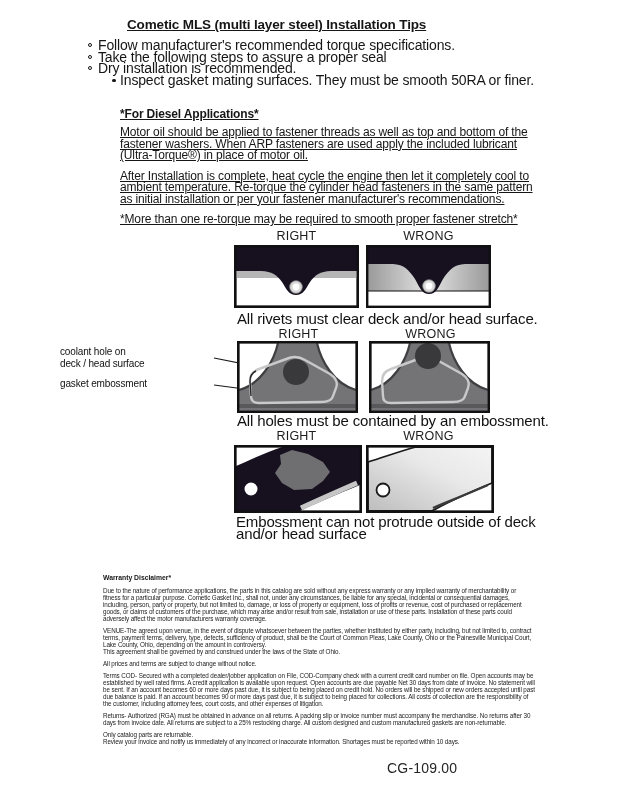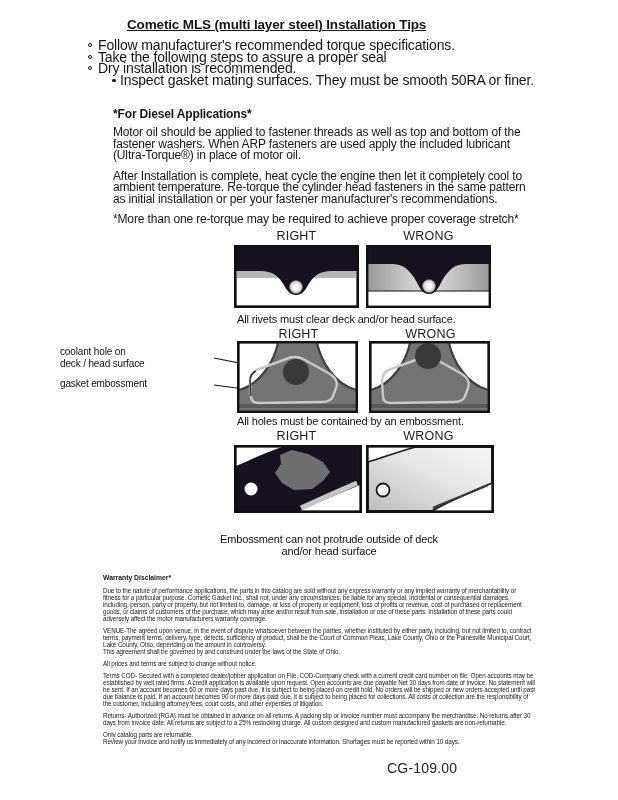--- a/index.html
+++ b/index.html
@@ -35,34 +35,34 @@
     border: 1px solid #161616; border-radius: 50%;
     background: #fff;
   }
   .bullet-list li.sub { padding-left: 32px; }
   .bullet-list li.sub .marker {
     left: 24px; top: 4px;
     width: 3.5px; height: 3.5px;
     background: #161616; border: none;
   }
 
-  .diesel { margin-left: 25px; margin-top: 21px; width: 428px; }
+  .diesel { margin-left: 32px; margin-top: 21px; width: 428px; text-decoration: underline; }
   .diesel h2 { font-size: 12px; font-weight: 700; margin-bottom: 6px; }
   .diesel p { font-size: 12px; line-height: 11.5px; margin-bottom: 9px; }
 
   
   .diagrams { position: absolute; top: 228px; left: 0; width: 612px; height: 330px; }
   .diagrams .rw-label {
     position: absolute; width: 125px; text-align: center;
     font-size: 12.5px; color: #1c1c1c; letter-spacing: 0.2px;
   }
   .diagrams .dimg { position: absolute; display: block; }
   .diagrams .caption {
-    position: absolute; font-size: 11px; line-height: 12px;
-    color: #111; white-space: pre-line; text-align: center;
+    position: absolute; font-size: 15px; line-height: 12px;
+    color: #111; white-space: pre-line;
   }
   .annotation {
     position: absolute; left: 60px; width: 152px;
     text-align: left; font-size: 10px; line-height: 11.5px;
     color: #111; white-space: pre-line;
   }
   .leader-lines { position: absolute; left: 0; top: 0; pointer-events: none; }
 
   
   .warranty { position: absolute; top: 574px; left: 103px; width: 432px; }
@@ -87,21 +87,21 @@
     <li><span class="marker"></span><span>Follow manufacturer's recommended torque specifications.</span></li>
     <li><span class="marker"></span><span>Take the following steps to assure a proper seal</span></li>
     <li><span class="marker"></span><span>Dry installation is recommended.</span></li>
     <li class="sub"><span class="marker"></span><span>Inspect gasket mating surfaces.  They must be smooth 50RA or finer.</span></li>
   </ul>
 
   <div class="diesel">
     <h2>*For Diesel Applications*</h2>
     <p>Motor oil should be applied to fastener threads as well as top and bottom of the fastener washers. When ARP fasteners are used apply the included lubricant (Ultra-Torque®) in place of motor oil.</p>
     <p>After Installation is complete, heat cycle the engine then let it completely cool to ambient temperature. Re-torque the cylinder head fasteners in the same pattern as initial installation or per your fastener manufacturer's recommendations.</p>
-    <p>*More than one re-torque may be required to achieve proper coverage stretch*</p>
+    <p>*More than one re-torque may be required to smooth proper fastener stretch*</p>
   </div>
 </div>
 
 <div class="diagrams">
 
   <div class="rw-label" style="left:234px; top:1px;">RIGHT</div>
   <div class="rw-label" style="left:366px; top:1px;">WRONG</div>
 
   <svg class="dimg" style="left:234px; top:17px;" width="125" height="63" viewBox="0 0 125 63">
     <rect x="1.2" y="1.2" width="122.6" height="60.6" fill="#ffffff" stroke="#111" stroke-width="2.4"></rect>
@@ -189,21 +189,21 @@
           <stop offset="1" stop-color="#f4f4f4"></stop>
       </linearGradient>
     </defs>
     <rect x="1.2" y="1.2" width="125.6" height="65.6" fill="#ffffff" stroke="#111" stroke-width="2.4"></rect>
     <path d="M2,17 C24,10 38,5 50,2 L126,2 L126,38 C102,48 82,57 66,66 L2,66 Z" fill="url(#g3)" stroke="#1a1a1a" stroke-width="1.8"></path>
     <path d="M122,40 C99,50 81,57 67,63" stroke="#3a3a3a" stroke-width="2.4" fill="none"></path>
     <circle cx="17" cy="45" r="6.5" fill="#ffffff" stroke="#1a1a1a" stroke-width="1.8"></circle>
     <rect x="1.2" y="1.2" width="125.6" height="65.6" fill="none" stroke="#111" stroke-width="2.4"></rect>
   </svg>
 
-  <div class="caption" style="left:220px; top:288px;margin-top:17px;">Embossment can not protrude outside of deck
+  <div class="caption" style="left:236px; top:288px;">Embossment can not protrude outside of deck
 and/or head surface</div>
 </div>
 
 <div class="warranty">
   <h3>Warranty Disclaimer*</h3>
   <p>Due to the nature of performance applications, the parts in this catalog are sold without any express warranty or any implied warranty of merchantability or fitness for a particular purpose.  Cometic Gasket Inc., shall not, under any circumstances, be liable for any special, incidental or consequential damages, including, person, party or property, but not limited to, damage, or loss of property or equipment, loss of profits or revenue, cost of purchased or replacement goods, or claims of customers of the purchase, which may arise and/or result from sale, installation or use of these parts.  Installation of these parts could adversely affect the motor manufacturers warranty coverage.</p>
   <p>VENUE-The agreed upon venue, in the event of dispute whatsoever between the parties, whether instituted by either party, including, but not limited to, contract terms, payment terms, delivery, type, defects, sufficiency of product, shall be the Court of Common Pleas, Lake County, Ohio or the Painesville Municipal Court, Lake County, Ohio, depending on the amount in controversy.
 This agreement shall be governed by and construed under the laws of the State of Ohio.</p>
   <p>All prices and terms are subject to change without notice.</p>
   <p>Terms COD- Secured with a completed dealer/jobber application on File, COD-Company check with a current credit card number on file.  Open accounts may be established by well rated firms.  A credit application is available upon request.  Open accounts are due payable Net 30 days from date of invoice.  No statement will be sent.  If an account becomes 60 or more days past due, it is subject to being placed on credit hold.  No orders will be shipped or new orders accepted until past due balance is paid.  If an account becomes 90 or more days past due, it is subject to being placed for collections.  All costs of collection are the responsibility of the customer, including attorney fees, court costs, and other expenses of litigation.</p>

